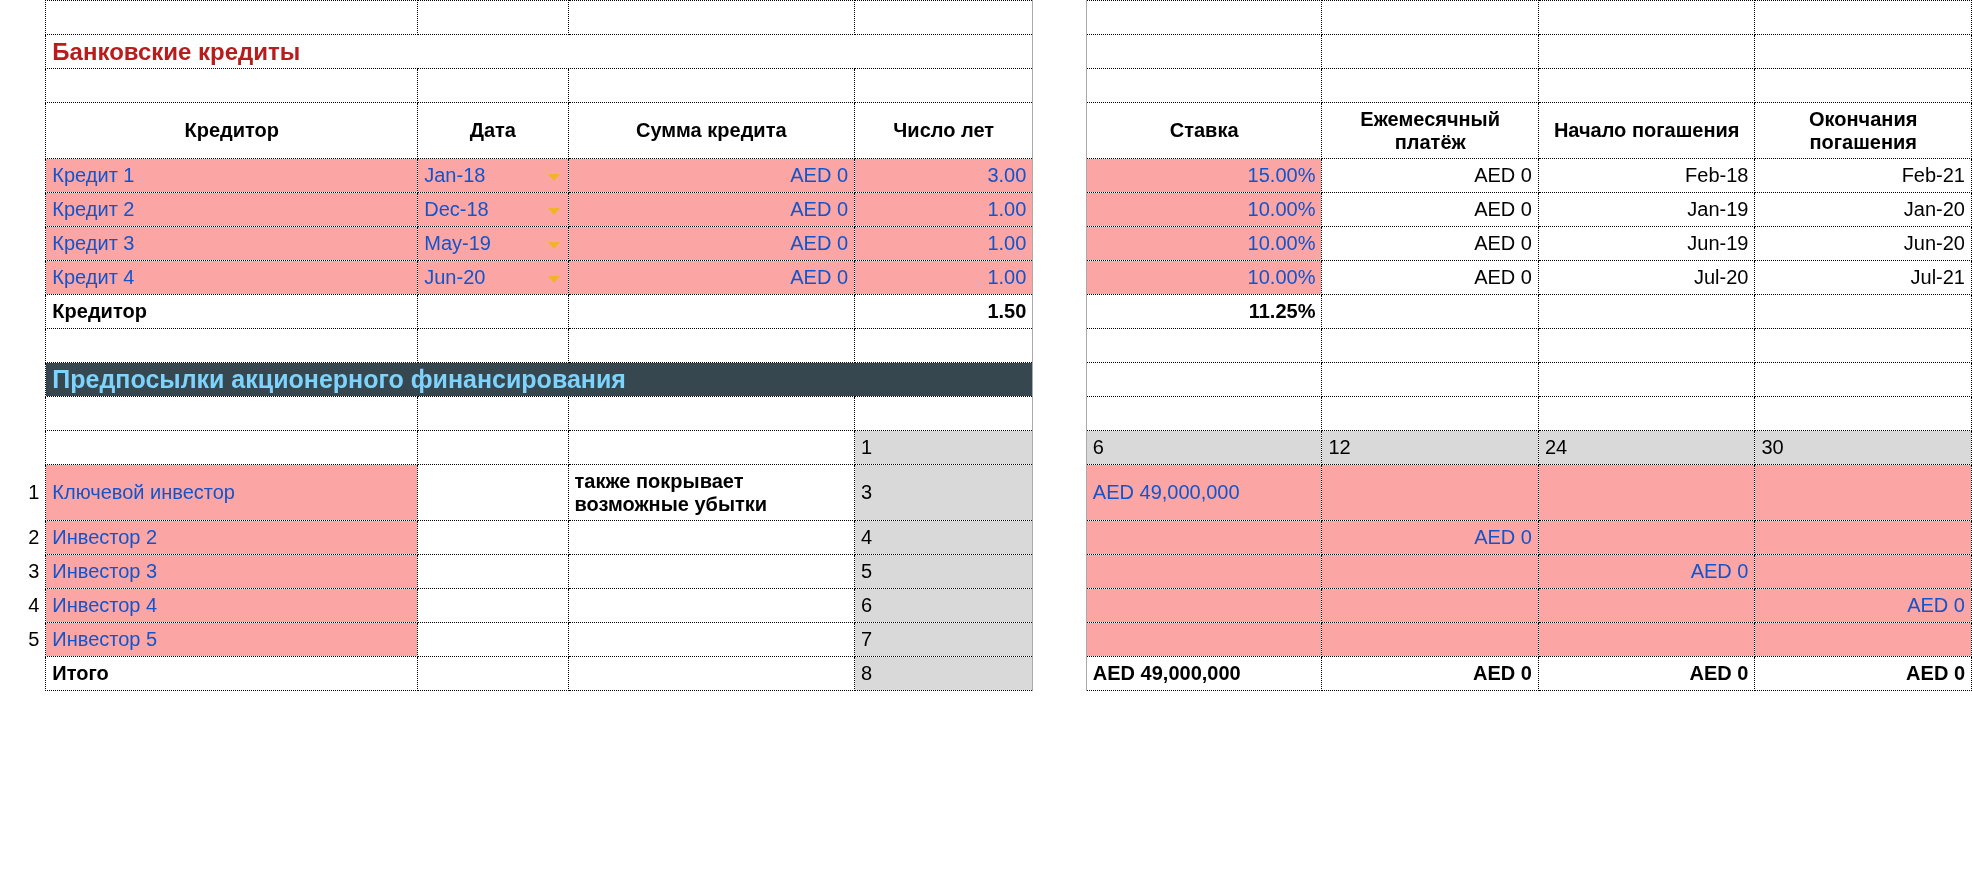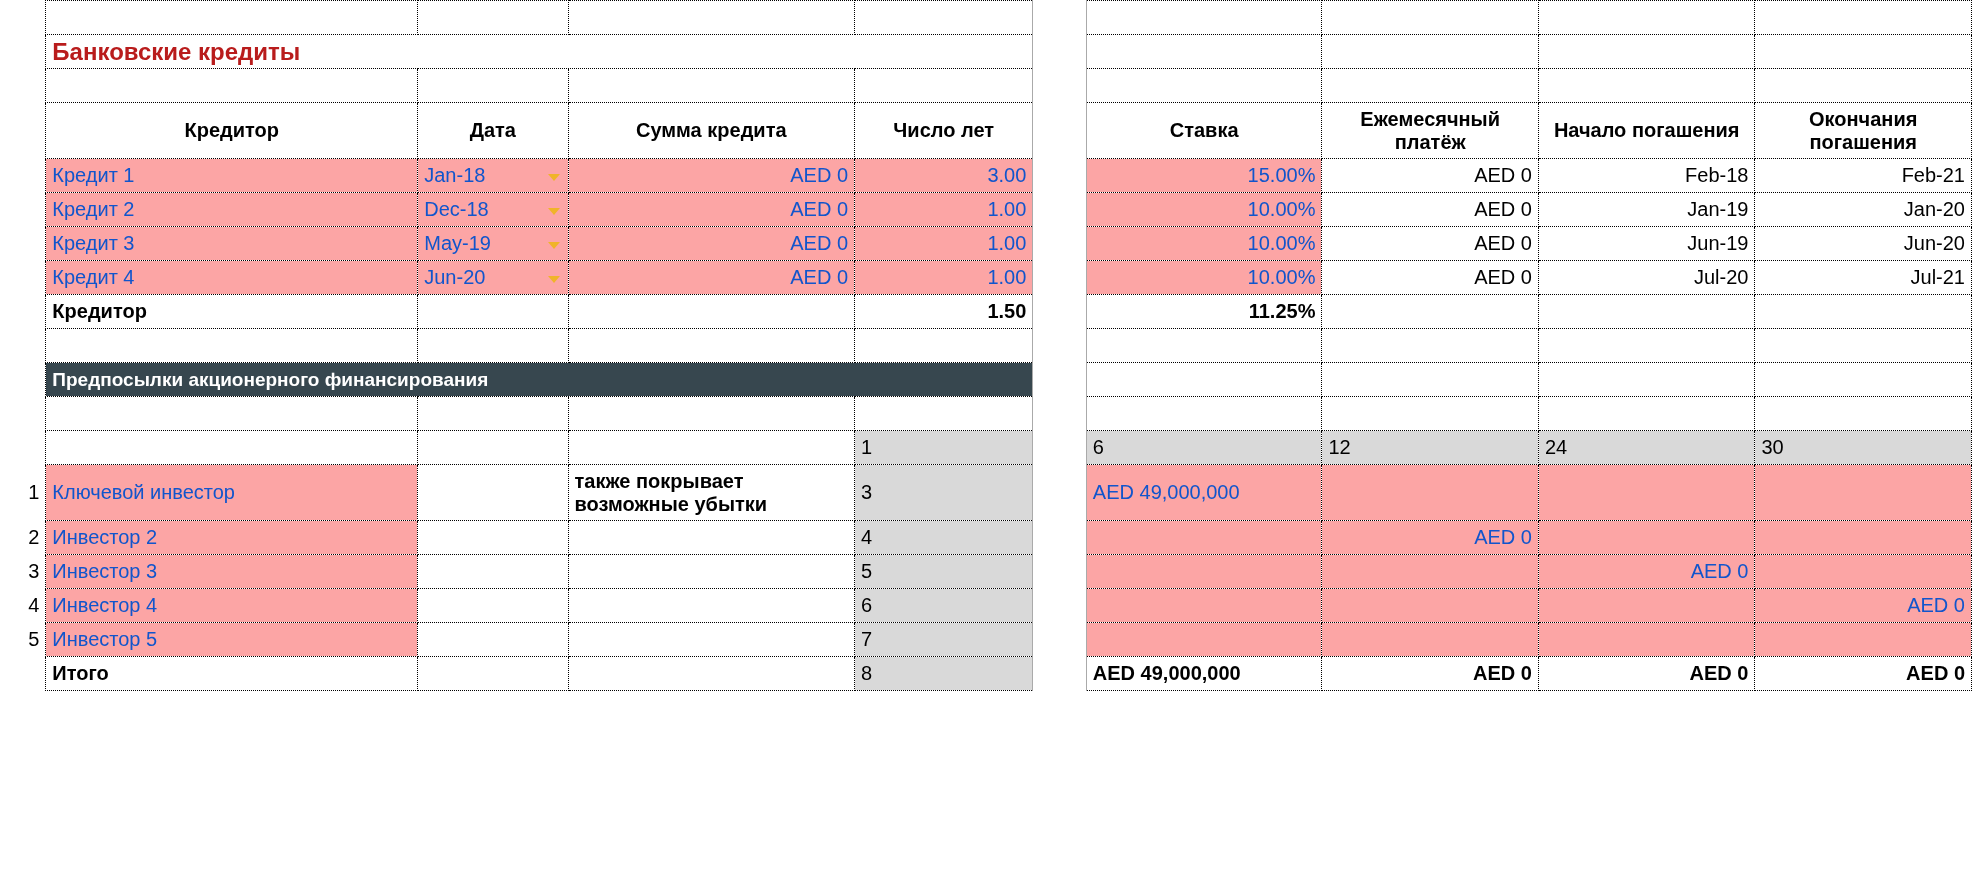--- a/index.html
+++ b/index.html
@@ -47,23 +47,23 @@
   }
   .right {
     text-align: right;
   }
   .center {
     text-align: left;
   }
   .bold { font-weight: bold; }
   .dark-band {
     background: #37474f;
-    color: #ffffff;
+    color: #7dd3fc;
     font-weight: bold;
-    font-size: 19px;
+    font-size: 25px;
   }
   .grey-bg {
     background: #d9d9d9;
   }
   .dd {
     position: relative;
   }
   .dd::after {
     content: "";
     position: absolute;

